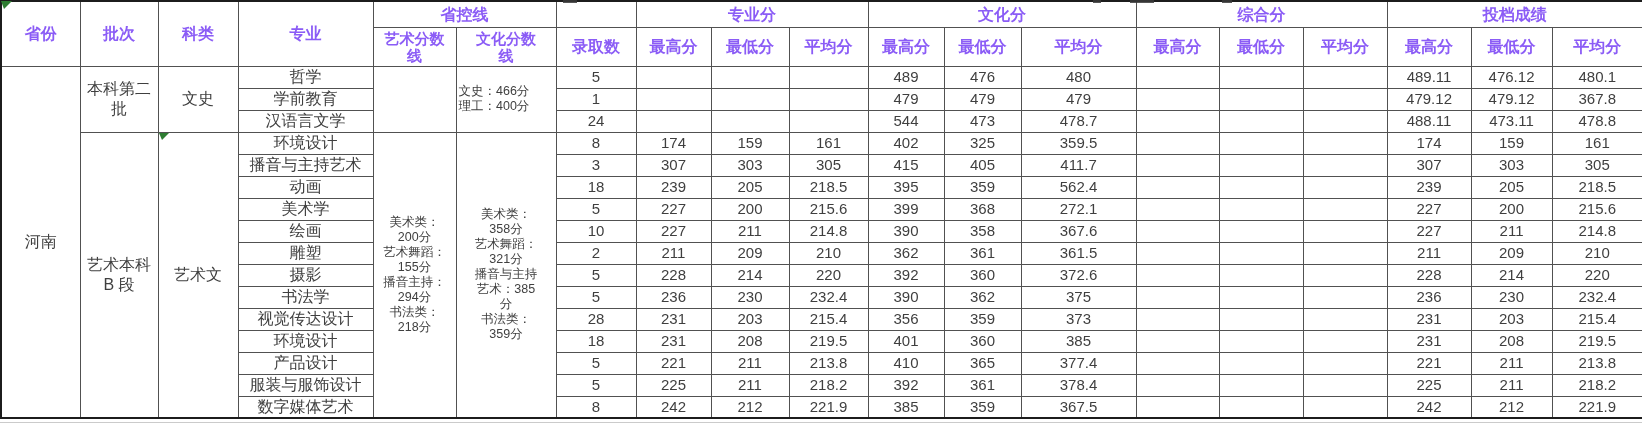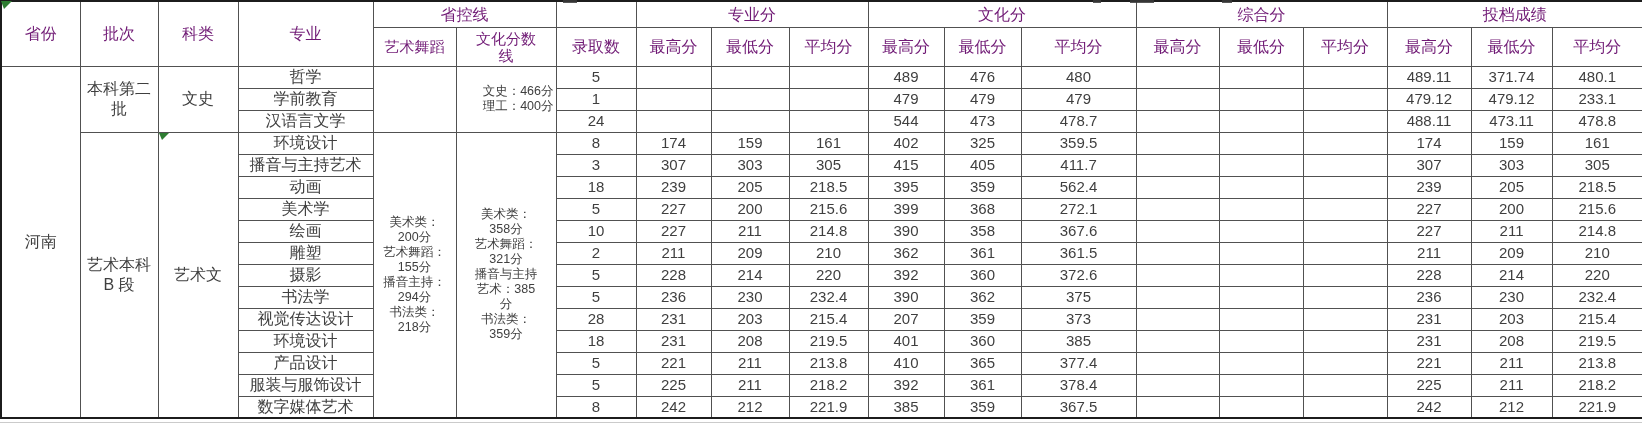--- a/index.html
+++ b/index.html
@@ -11,31 +11,31 @@
     border-collapse:collapse;table-layout:fixed;width:1642px;
     border:2px solid #1c1c1c;
   }
   .score-table th,.score-table td{
     border:1px solid #515151;
     text-align:center;vertical-align:middle;
     padding:0;overflow:hidden;
     color:#3f3f3f;font-size:15px;line-height:1.2;
     font-weight:normal;
   }
-  .score-table thead th{font-weight:normal;color:#701a75;font-size:16px;}
+  .score-table thead th{font-weight:bold;color:#8b5cf6;font-size:16px;}
   .score-table thead tr.r1{height:26px;}
   .score-table thead tr.r2{height:39px;}
   .score-table tbody tr{height:22px;}
   .score-table th.wrapline{font-size:15px;line-height:17px;padding:0 9px;}
   .score-table th.wrapline.wide{padding:0 18px;}
   .score-table td.big{font-size:16px;white-space:pre-line;line-height:20px;}
   .score-table td.scoreline{
     font-size:12.5px;line-height:15px;white-space:pre-line;color:#3f3f3f;padding:1px 2px;
   }
-  .score-table td.scoreline.left{text-align:right;margin-top:44px;}
+  .score-table td.scoreline.left{text-align:left;margin-top:44px;}
   .tri{
     position:absolute;width:0;height:0;
     border-style:solid;border-color:transparent;
   }
   .tri.t1{left:1px;top:1px;border-top-width:8px;border-right-width:8px;}
   .tri.t2{left:159px;top:133px;border-top-width:7px;border-right-width:7px;}
   .remnant{position:absolute;top:0;height:3px;background:#3a3a3a;opacity:.85;}
   .rm1{left:563px;width:14px;}
   .rm2{left:1093px;width:8px;}
   .rm3{left:1130px;width:24px;}
@@ -76,21 +76,21 @@
         <th rowspan="2">科类</th>
         <th rowspan="2">专业</th>
         <th colspan="2">省控线</th>
         <th></th>
         <th colspan="3">专业分</th>
         <th colspan="3">文化分</th>
         <th colspan="3">综合分</th>
         <th colspan="3">投档成绩</th>
       </tr>
       <tr class="r2">
-        <th class="wrapline">艺术舞蹈</th>
+        <th class="wrapline">艺术分数线</th>
         <th class="wrapline wide">文化分数线</th>
         <th>录取数</th>
         <th>最高分</th>
         <th>最低分</th>
         <th>平均分</th>
         <th>最高分</th>
         <th>最低分</th>
         <th>平均分</th>
         <th>最高分</th>
         <th>最低分</th>
@@ -114,38 +114,38 @@
           <td></td>
           <td></td>
           <td></td>
           <td>489</td>
           <td>476</td>
           <td>480</td>
           <td></td>
           <td></td>
           <td></td>
           <td>489.11</td>
-          <td>371.74</td>
+          <td>476.12</td>
           <td>480.1</td>
         </tr>
         <tr>
           <td class="big">学前教育</td>
           <td>1</td>
           <td></td>
           <td></td>
           <td></td>
           <td>479</td>
           <td>479</td>
           <td>479</td>
           <td></td>
           <td></td>
           <td></td>
           <td>479.12</td>
           <td>479.12</td>
-          <td>233.1</td>
+          <td>367.8</td>
         </tr>
         <tr>
           <td class="big">汉语言文学</td>
           <td>24</td>
           <td></td>
           <td></td>
           <td></td>
           <td>544</td>
           <td>473</td>
           <td>478.7</td>
@@ -303,21 +303,21 @@
           <td>236</td>
           <td>230</td>
           <td>232.4</td>
         </tr>
         <tr>
           <td class="big">视觉传达设计</td>
           <td>28</td>
           <td>231</td>
           <td>203</td>
           <td>215.4</td>
-          <td>207</td>
+          <td>356</td>
           <td>359</td>
           <td>373</td>
           <td></td>
           <td></td>
           <td></td>
           <td>231</td>
           <td>203</td>
           <td>215.4</td>
         </tr>
         <tr>

